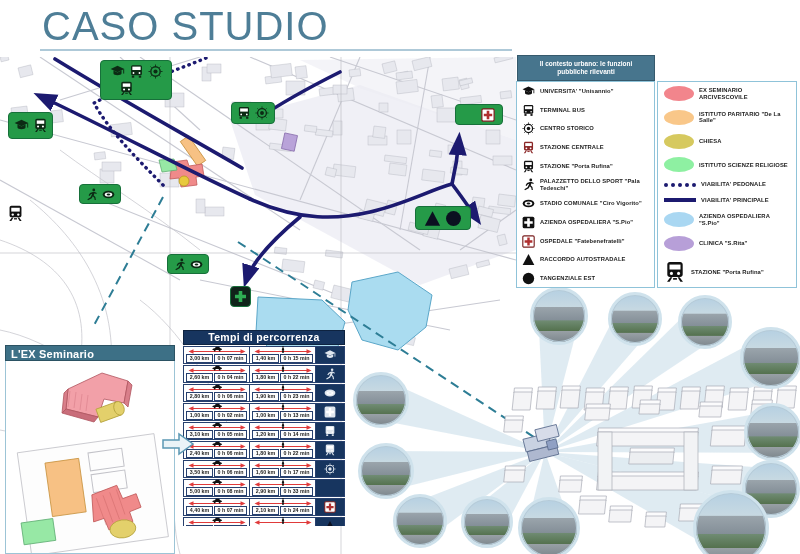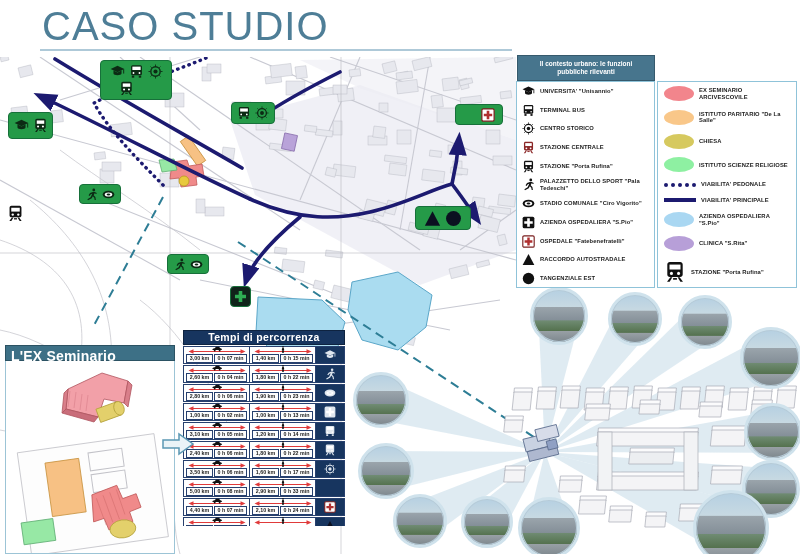--- a/index.html
+++ b/index.html
@@ -51,21 +51,21 @@
   .t-vals span{display:block;border:1px solid #27406e;font-size:5.3px;font-weight:bold;color:#222;
     line-height:7px;text-align:center;background:#fdfdfd;}
   .t-km{width:27px;}
   .t-time{width:33px;}
   .dashline{display:block;align-self:center;width:80%;height:1px;background:#555;margin:3px auto 0;}
   .t-icon{background:#17355f;display:flex;align-items:center;justify-content:center;}
   .t-icon .iconbox{width:12px;height:12px;}
 
   
   #sem-panel{left:5px;top:345px;width:170px;height:209px;}
-  #sem-header{height:16px;background:#3d7086;border:1px solid #2b5263;color:#fff;font-size:14px;
+  #sem-header{height:16px;background:#3d7086;border:1px solid #2b5263;color:#fff;font-size:11px;
     font-weight:bold;padding:2px 5px;letter-spacing:.2px;}
   #sem-body{height:193px;background:#fff;border:1px solid #9cc4d6;border-top:none;}
 
   
   .badge{position:absolute;background:#259a48;border:1px solid #17703a;border-radius:4px;
     display:flex;flex-wrap:wrap;align-items:center;justify-content:center;gap:1px 4px;padding:2px 3px;}
   .badge .iconbox{display:block;}
 
   
   .photo{position:absolute;border-radius:50%;border:3px solid #cfe2ec;

